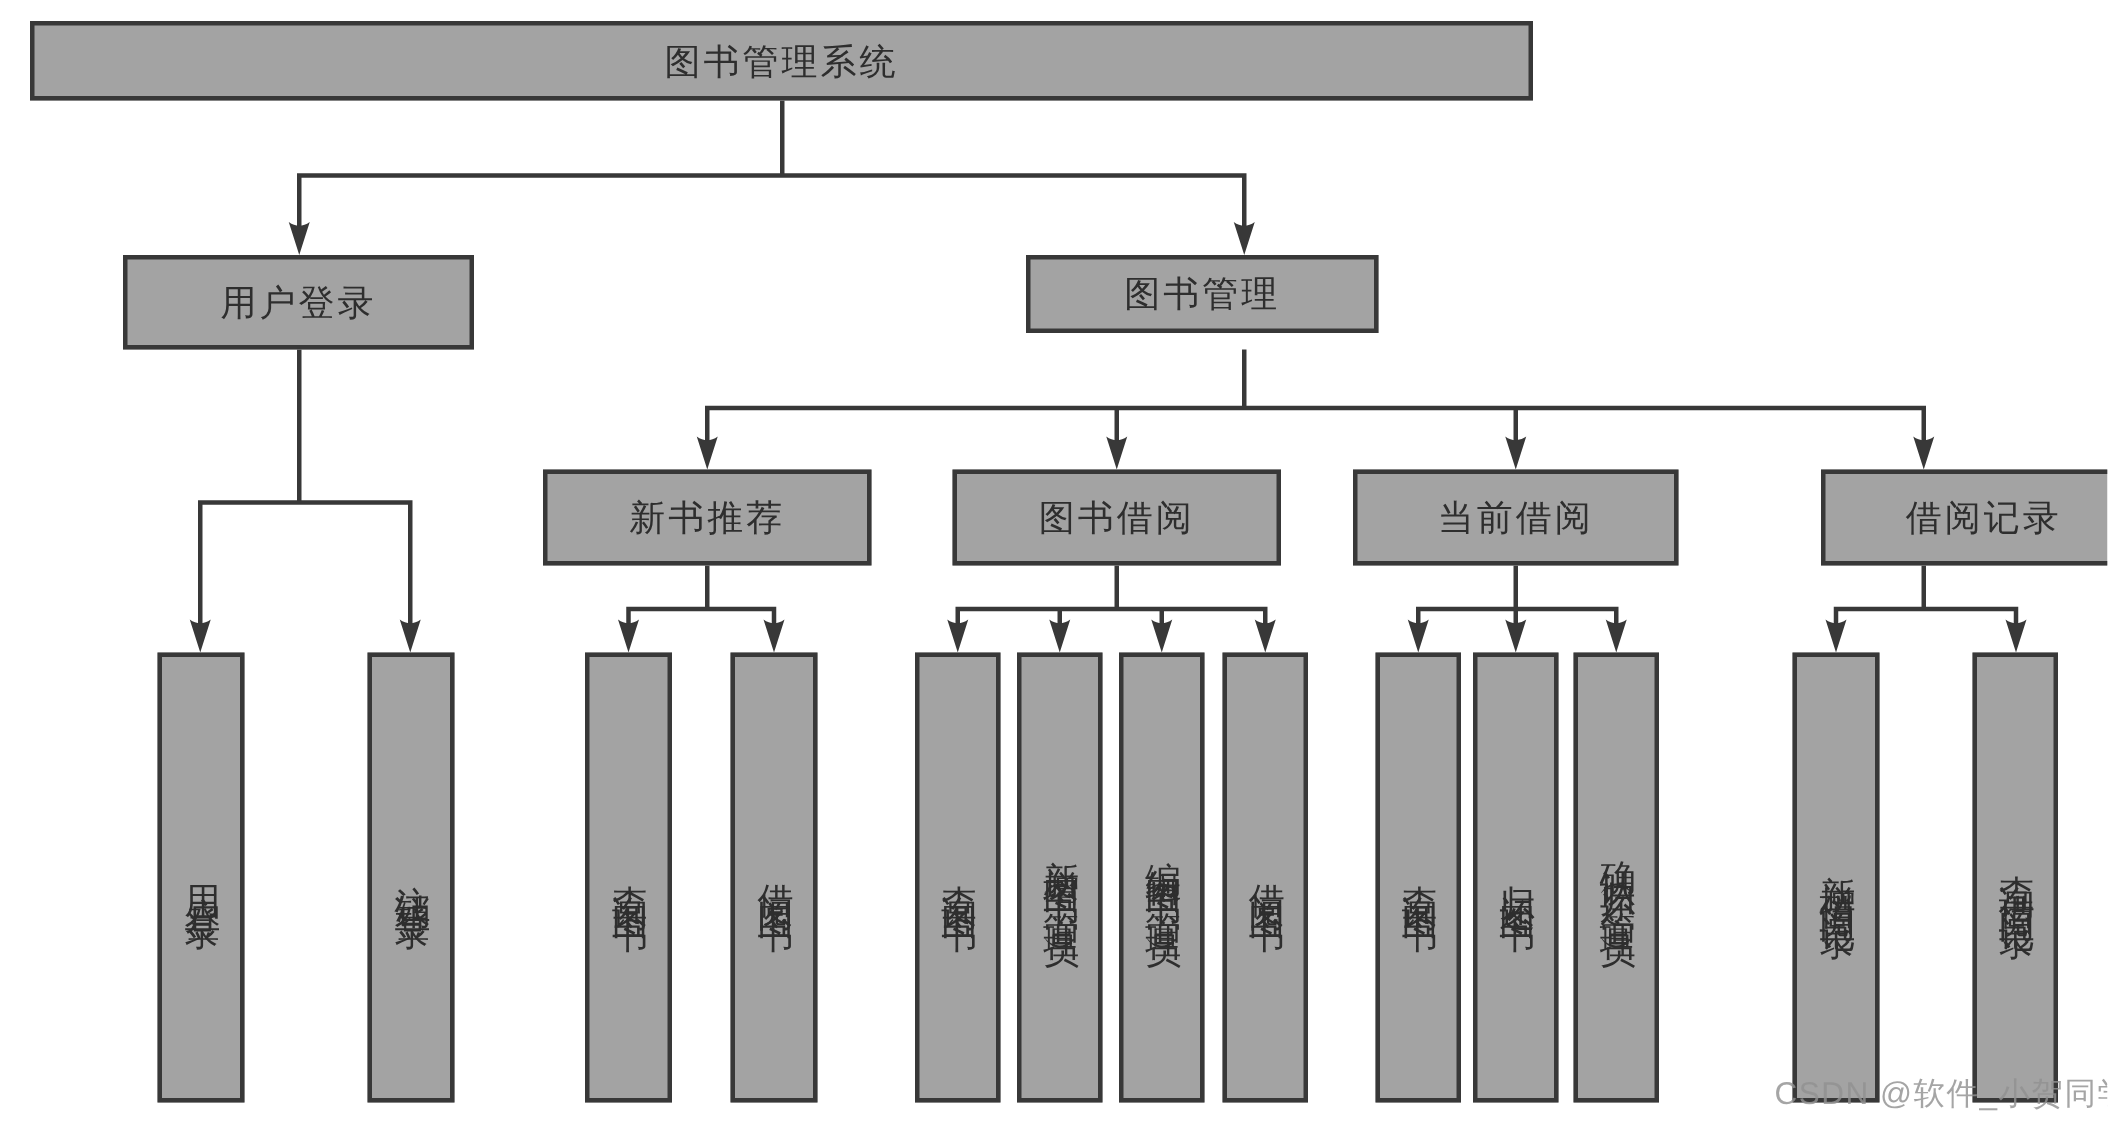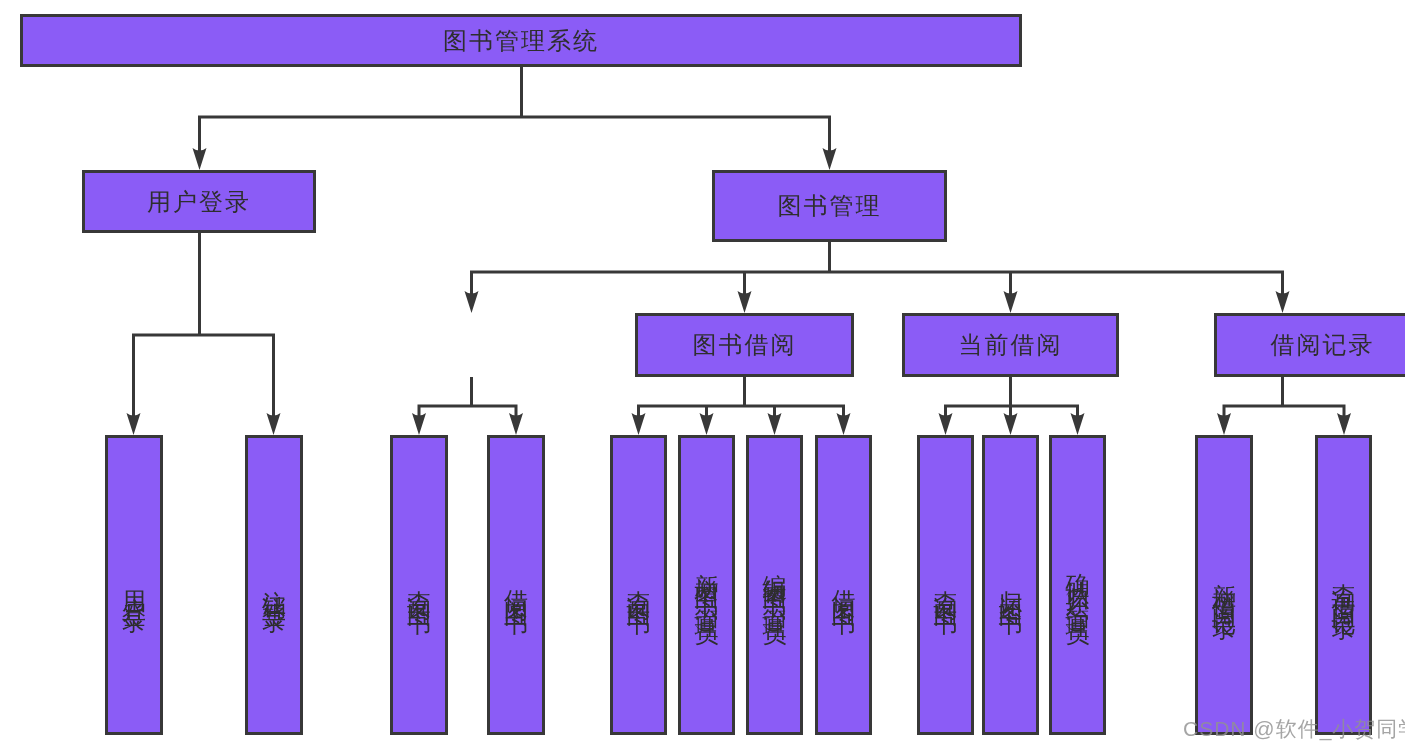--- a/index.html
+++ b/index.html
@@ -28,21 +28,21 @@
     stroke: #383838;
     stroke-width: 3;
   }
   .wires path.arw {
     fill: #383838;
     stroke: none;
   }
   .node {
     position: absolute;
     box-sizing: border-box;
-    background: #8b5cf6;
+    background: #a3a3a3;
     border: 3px solid #383838;
     display: flex;
     align-items: center;
     justify-content: center;
     color: #2e2e2e;
     font-size: 24px;
     letter-spacing: 2px;
     text-align: center;
     white-space: nowrap;
   }
@@ -112,22 +112,23 @@
 
     <path class="stem" d="M1282.5 377 V406"></path>
     <path class="stem" d="M1224 417 V406 H1344 V417"></path>
     <path class="arw" d="M1224 435 L1217 413 Q1224 418 1231 413 Z"></path>
     <path class="arw" d="M1344 435 L1337 413 Q1344 418 1351 413 Z"></path>
   </svg>
 
   <div class="node" style="left:20px; top:14px; width:1002px; height:53px;">图书管理系统</div>
 
   <div class="node" style="left:82px; top:170px; width:234px; height:63px;">用户登录</div>
-  <div class="node" style="left:712px; top:170px; width:235px; height:72px;">图书管理</div>
+  <div class="node" style="left:684px; top:170px; width:235px; height:52px;">图书管理</div>
 
+  <div class="node" style="left:362px; top:313px; width:219px; height:64px;">新书推荐</div>
   <div class="node" style="left:635px; top:313px; width:219px; height:64px;">图书借阅</div>
   <div class="node" style="left:902px; top:313px; width:217px; height:64px;">当前借阅</div>
   <div class="node" style="left:1174px; top:313px; width:217px; height:64px;margin-left:40px;">借阅记录</div>
 
   <div class="node vnode" style="left:105px; top:435px; width:58px; height:300px;">用户登录</div>
   <div class="node vnode" style="left:245px; top:435px; width:58px; height:300px;">注销登录</div>
 
   <div class="node vnode" style="left:390px; top:435px; width:58px; height:300px;">查询图书</div>
   <div class="node vnode" style="left:487px; top:435px; width:58px; height:300px;">借阅图书</div>
 

